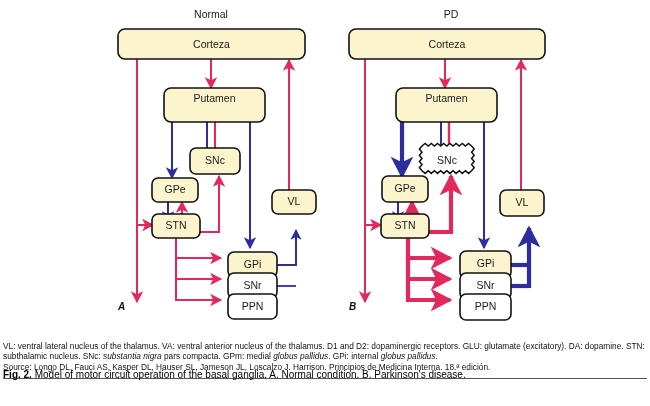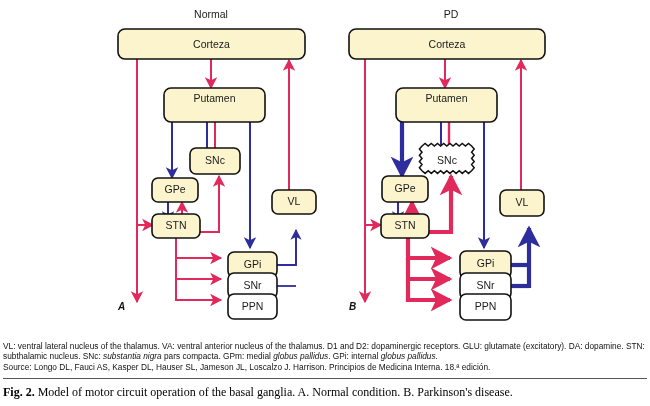--- a/index.html
+++ b/index.html
@@ -30,23 +30,23 @@
     font-size:8.3px;line-height:10.4px;color:#111;
     font-family:"Liberation Sans",sans-serif;
     text-align:left;
   }
   .notes i{font-style:italic;}
   .rule{
     position:absolute;left:3px;top:378px;width:644px;height:0;
     border-top:1px solid #555;
   }
   .caption{
-    position:absolute;left:3px;top:386px;width:644px;
-    font-size:12px;line-height:13px;color:#000;
-    font-family:Liberation Serif, serif;
+    position:absolute;left:3px;top:368px;width:644px;
+    font-size:10px;line-height:13px;color:#000;
+    font-family:Liberation Sans, sans-serif;
   }
   .caption b{font-weight:bold;}
 </style>
 </head>
 <body>
 
 <div id="figure">
 <svg width="650" height="340" viewBox="0 0 650 340" xmlns="http://www.w3.org/2000/svg">
   <defs>
     <marker id="ar-red" markerWidth="7" markerHeight="7" refX="5.4" refY="3.5" orient="auto" markerUnits="strokeWidth">

